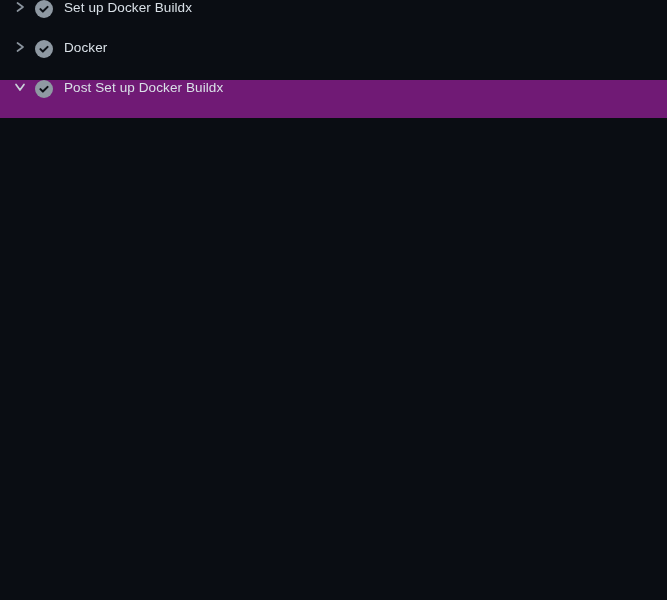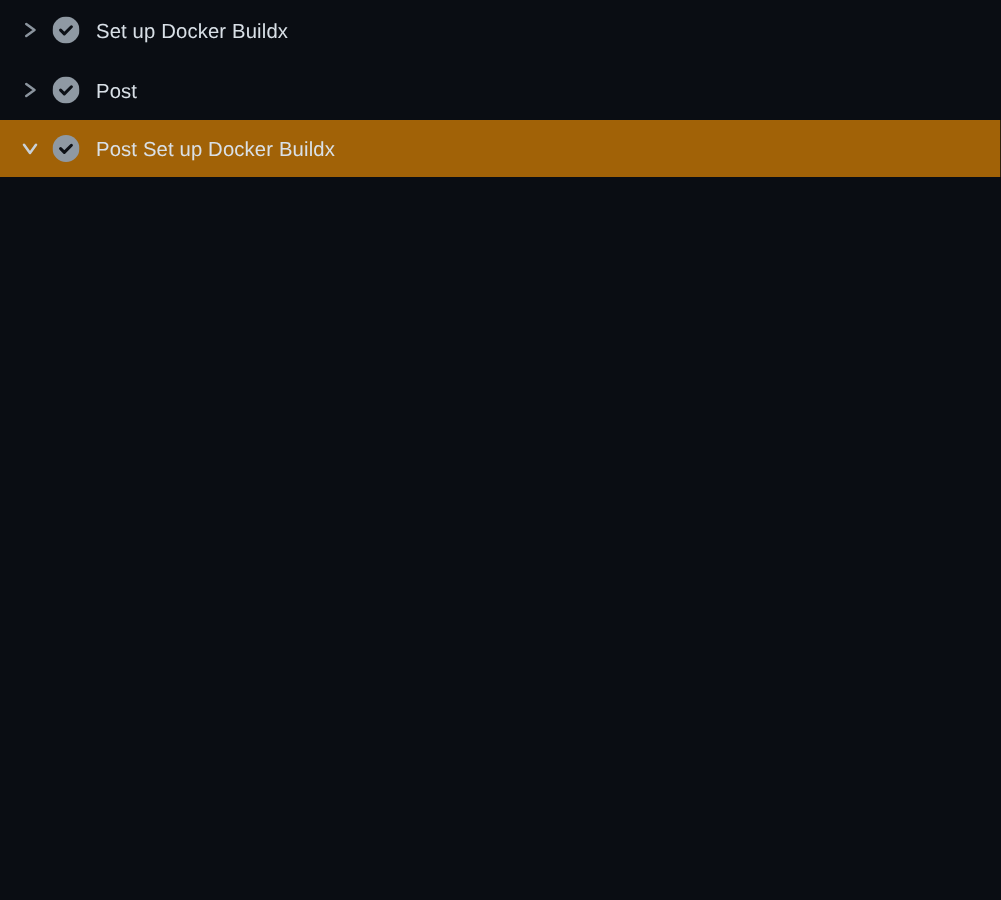--- a/index.html
+++ b/index.html
@@ -5,24 +5,24 @@
   * { margin:0; padding:0; box-sizing:border-box; }
   html,body {
     width:667px; height:600px; overflow:hidden;
     background:#0a0d13;
     font-family:"Liberation Sans", sans-serif;
   }
   .app { width:667px; height:600px; overflow:hidden; }
 
   
   .step-row {
-    height:40px; display:flex; align-items:center;
+    height:40px; display:flex; 
     padding-left:14px; cursor:pointer;
   }
-  .step-row.expanded { height:38px; background:#a16207; }
+  .step-row.expanded { height:38px; background:#701a75; }
   .chev {
     width:12px; height:14px; display:flex; align-items:center; justify-content:center;
     flex:0 0 12px;
   }
   .check {
     width:18px; height:18px; margin-left:9px; flex:0 0 18px;
   }
   .step-name {
     margin-left:11px; font-size:13.5px; color:#d9e0e7; letter-spacing:.1px;
   }
@@ -63,21 +63,21 @@
       <svg width="12" height="14" viewBox="0 0 12 14">
         <polyline points="3.5,3 9,7 3.5,11" fill="none" stroke="#8b949e" stroke-width="1.7" stroke-linecap="round" stroke-linejoin="round"></polyline>
       </svg>
     </span>
     <span class="check">
       <svg width="18" height="18" viewBox="0 0 16 16">
         <circle cx="8" cy="8" r="8" fill="#8f99a3"></circle>
         <path d="M4.8 8.1 L7 10.3 L11.2 6.1" fill="none" stroke="#0d1117" stroke-width="1.8" stroke-linecap="round" stroke-linejoin="round"></path>
       </svg>
     </span>
-    <span class="step-name">Post</span>
+    <span class="step-name">Docker</span>
   </div>
       <div class="step-row expanded">
     <span class="chev">
       <svg width="12" height="14" viewBox="0 0 12 14" style="transform: rotate(90deg);">
         <polyline points="3.5,3 9,7 3.5,11" fill="none" stroke="#c9d1d9" stroke-width="1.7" stroke-linecap="round" stroke-linejoin="round"></polyline>
       </svg>
     </span>
     <span class="check">
       <svg width="18" height="18" viewBox="0 0 16 16">
         <circle cx="8" cy="8" r="8" fill="#8f99a3"></circle>

